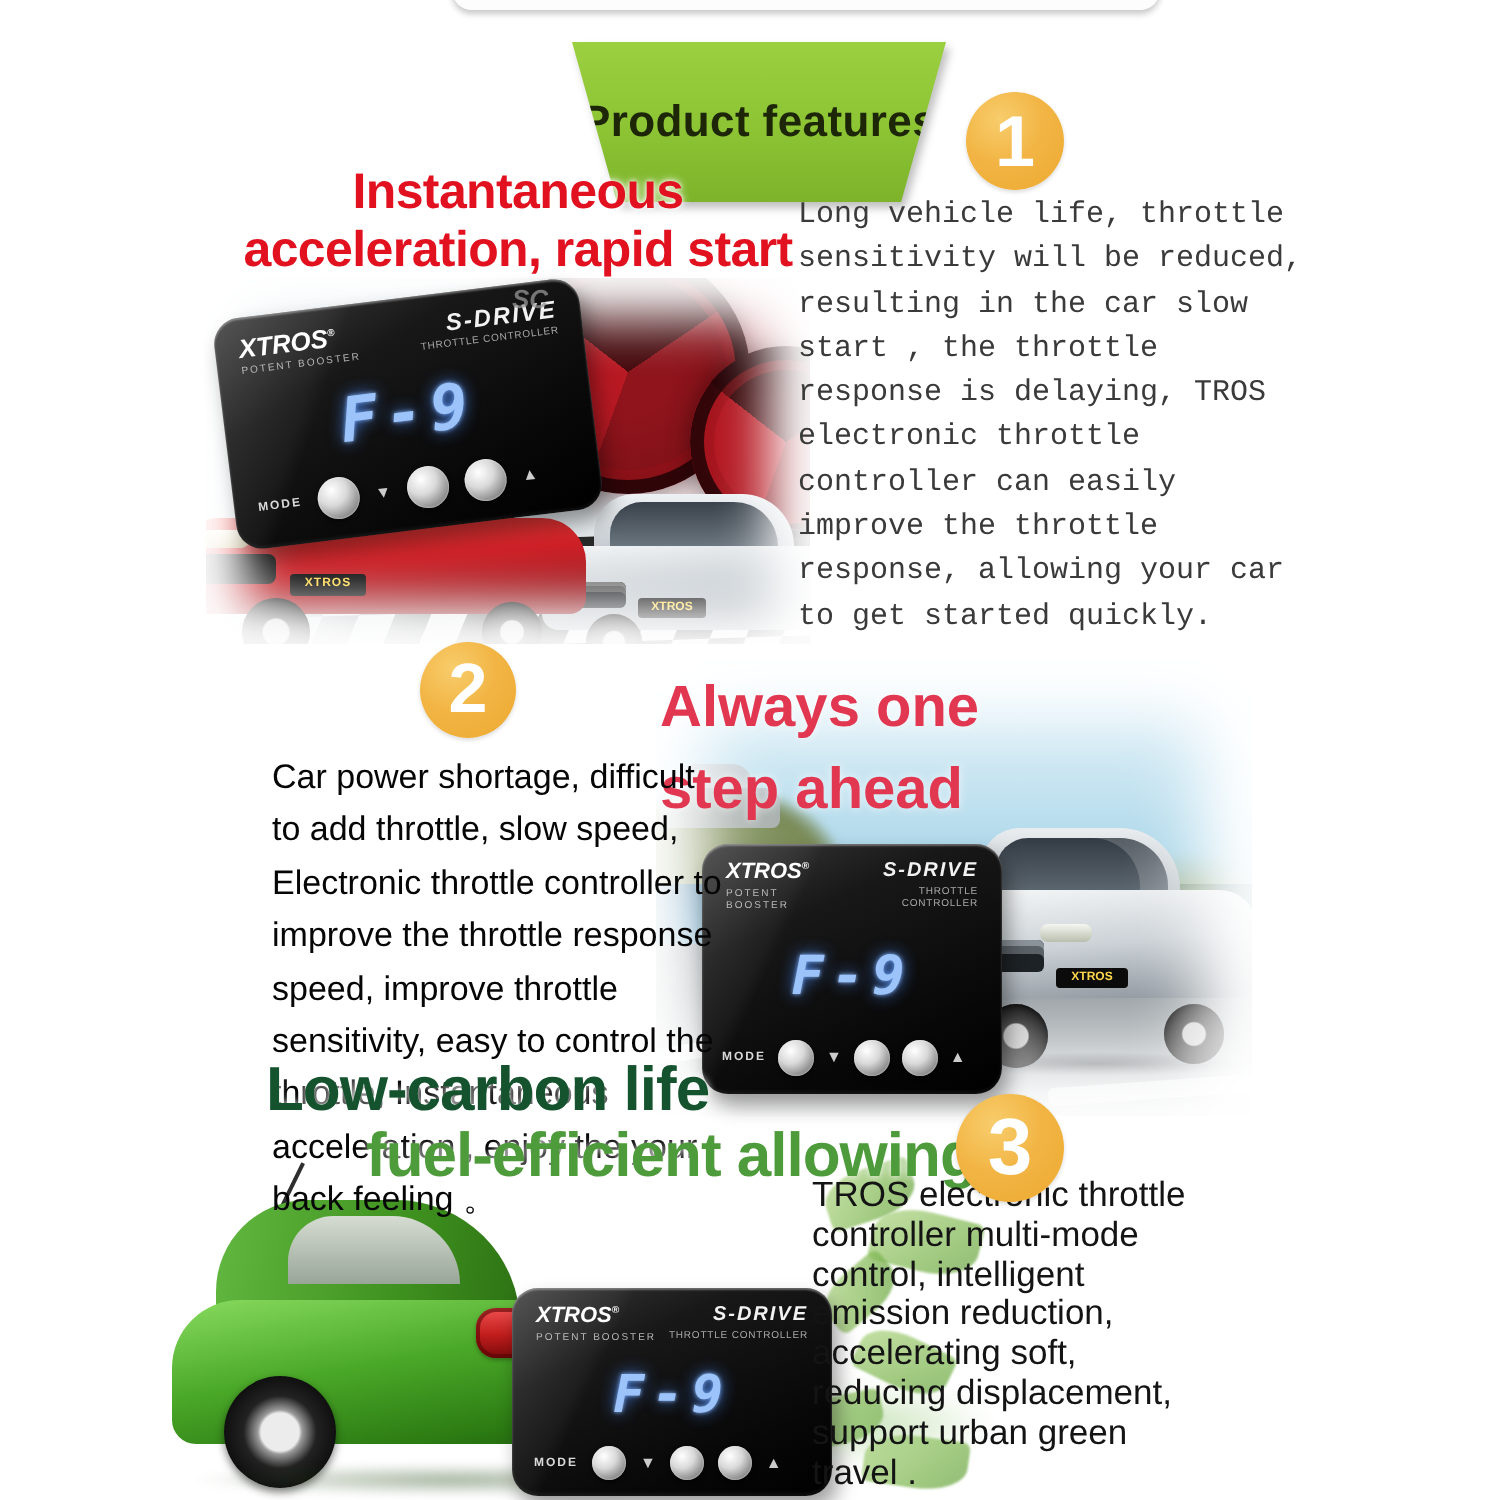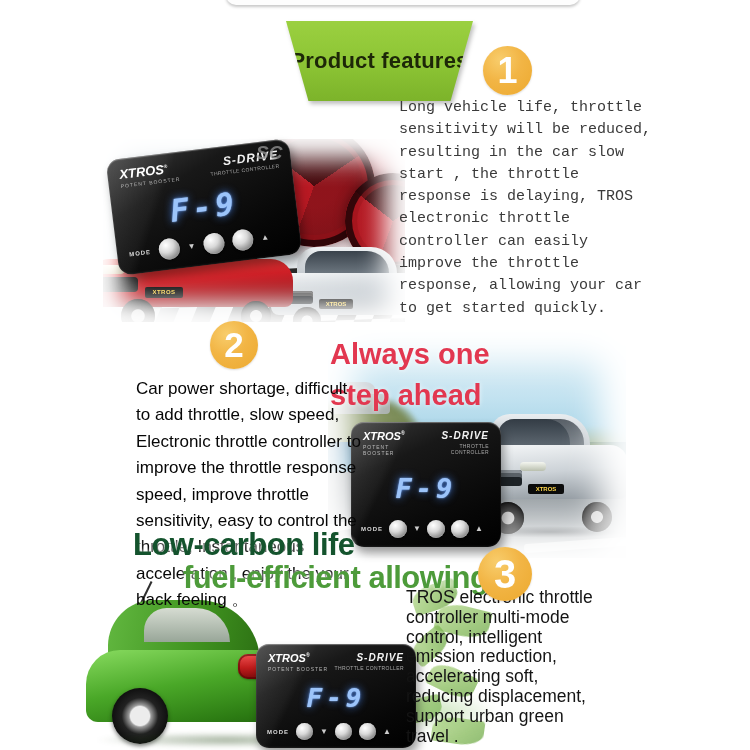--- a/index.html
+++ b/index.html
@@ -40,21 +40,21 @@
 
   
   .s1-body{position:absolute;left:399px;top:97px;width:300px;z-index:6;
            font-family:"Liberation Mono",monospace;font-size:15px;line-height:22.3px;
            color:#3a3a3a;white-space:pre-line;}
   .s2-body{position:absolute;left:136px;top:376px;width:290px;z-index:6;
            font-size:17px;line-height:26.4px;color:#060606;white-space:pre-line;}
   .s3-body{position:absolute;left:406px;top:588px;width:290px;z-index:6;
            font-size:17.5px;line-height:19.8px;color:#141414;white-space:pre-line;}
 
-  .watermark{position:absolute;left:256px;top:142px;z-index:4;font-size:19px;font-weight:700;
+  .watermark{position:absolute;left:256px;top:142px;z-index:4;font-size:13px;font-weight:700;
              font-style:italic;color:rgba(150,150,150,.75);}
 
   
   .scene1{position:absolute;left:103px;top:139px;width:302px;height:183px;overflow:hidden;z-index:1;
           background:linear-gradient(105deg,#eef2f5 0%,#d4dde3 45%,#eceff1 75%,#fff 100%);}
   .glow-red{position:absolute;left:115px;top:-35px;width:230px;height:160px;
             background:radial-gradient(ellipse,rgba(190,20,30,.55) 0%,transparent 70%);}
   .tacho{position:absolute;border-radius:50%;
          background:conic-gradient(from 200deg,rgba(225,30,42,.75) 0 30%,rgba(90,8,12,.3) 30% 60%,rgba(225,30,42,.5) 60% 100%),
                     radial-gradient(circle,#3d0a0d 25%,#1c0405 70%);
@@ -273,20 +273,22 @@
     <div class="dev-controls">
       <span class="mode-label">MODE</span>
       <span class="dev-btn"></span>
       <span class="dev-arrow">▼</span>
       <span class="dev-btn"></span>
       <span class="dev-btn"></span>
       <span class="dev-arrow">▲</span>
     </div>
   </div>
 
+  <div class="s1-title">Instantaneous
+acceleration, rapid start</div>
   <div class="s1-body">Long vehicle life, throttle
 sensitivity will be reduced,
 resulting in the car slow
 start , the throttle
 response is delaying, TROS
 electronic throttle
 controller can easily
 improve the throttle
 response, allowing your car
 to get started quickly.</div>

